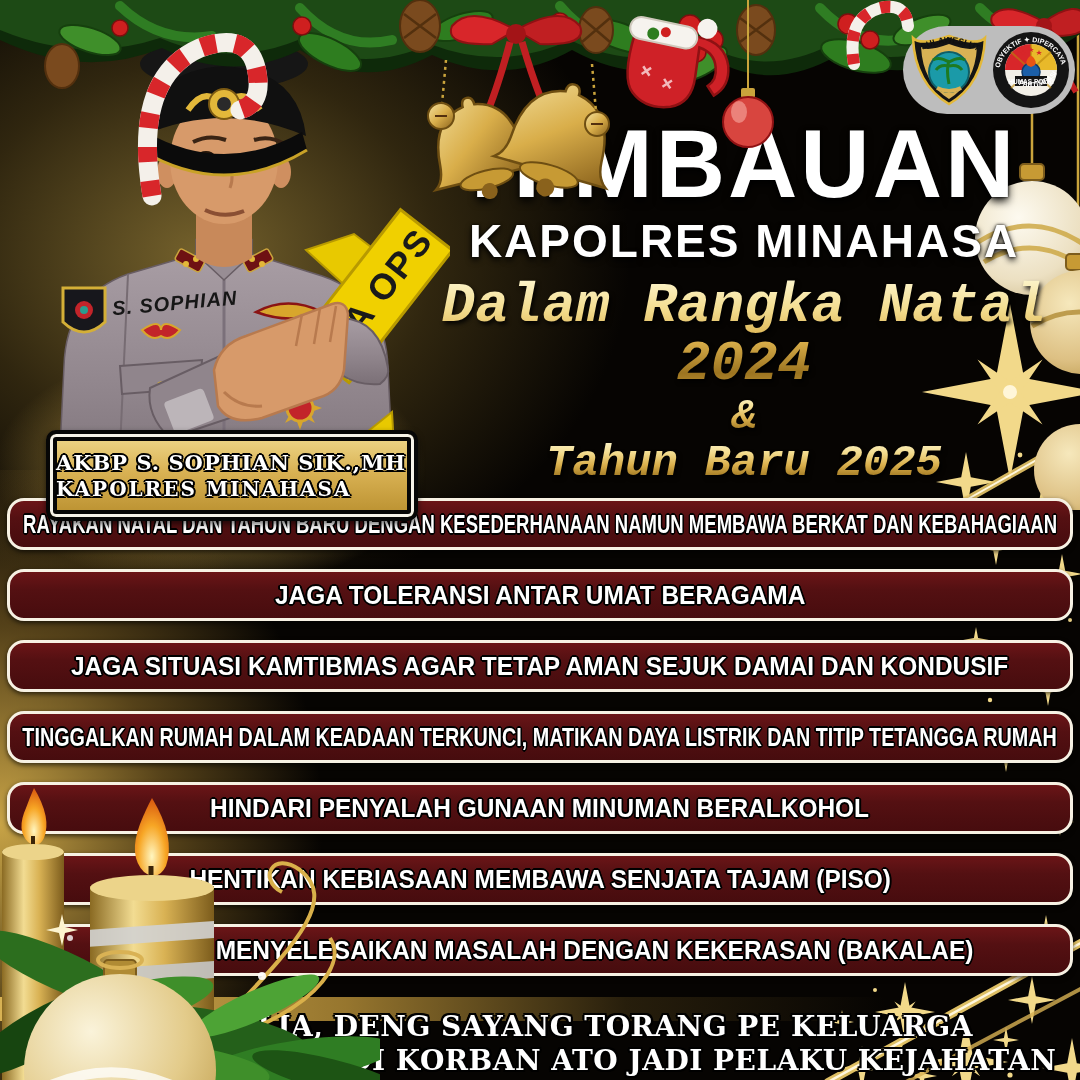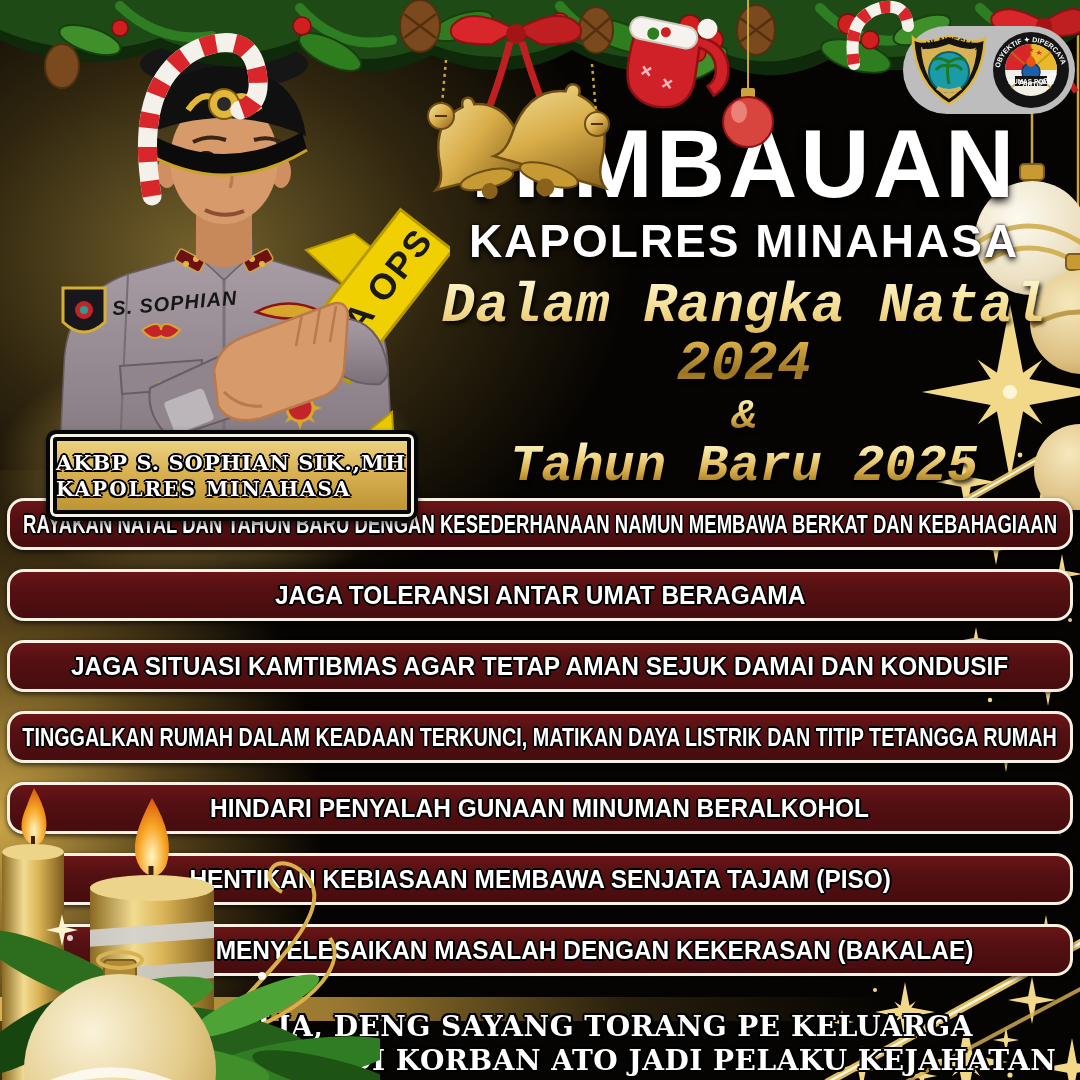--- a/index.html
+++ b/index.html
@@ -21,21 +21,21 @@
   .main-title{font-weight:bold;font-size:96px;line-height:1;color:#fff;letter-spacing:3px;
     text-shadow:0 4px 8px rgba(0,0,0,.95), 0 0 3px #000;}
   .sub-title{font-weight:bold;font-size:46px;line-height:1.1;color:#fff;letter-spacing:2px;margin-top:4px;
     text-shadow:0 3px 6px rgba(0,0,0,.95), 0 0 3px #000;}
   .gold-script{font-family:Liberation Mono, monospace;font-style:italic;font-weight:bold;
     background:linear-gradient(180deg,#fdf6cf 0%,#f3dc8e 28%,#d9ae4a 55%,#9c7420 82%,#c69a3a 100%);
     -webkit-background-clip:text;background-clip:text;color:transparent;
     filter:drop-shadow(2px 3px 2px rgba(0,0,0,.85));}
   .script1{font-size:56px;line-height:1.05;margin-top:10px;}
   .script-amp{font-size:42px;line-height:1;margin-top:2px;}
-  .script2{font-size:52px;line-height:1.05;margin-top:2px;}
+  .script2{font-size:44px;line-height:1.05;margin-top:2px;}
   
   .plate{left:46px;top:430px;width:352px;z-index:5;border-radius:10px;
     background:linear-gradient(180deg,#f0d98c 0%,#d9b254 45%,#b98f2e 100%);
     border:4px solid #060606;
     box-shadow:inset 0 0 0 3px #f5f2e8, inset 0 0 0 7px #060606, 0 3px 6px rgba(0,0,0,.6);
     padding:16px 6px;text-align:left;}
   .plate .l1{font-family:"DejaVu Serif",serif;font-weight:bold;font-size:21px;color:#fff;letter-spacing:1px;
     text-shadow:2px 0 #000,-2px 0 #000,0 2px #000,0 -2px #000,1.5px 1.5px #000,-1.5px -1.5px #000,1.5px -1.5px #000,-1.5px 1.5px #000;}
   .plate .l2{font-family:"DejaVu Serif",serif;font-weight:bold;font-size:20px;color:#fff;letter-spacing:2px;margin-top:2px;
     text-shadow:2px 0 #000,-2px 0 #000,0 2px #000,0 -2px #000,1.5px 1.5px #000,-1.5px -1.5px #000,1.5px -1.5px #000,-1.5px 1.5px #000;}

